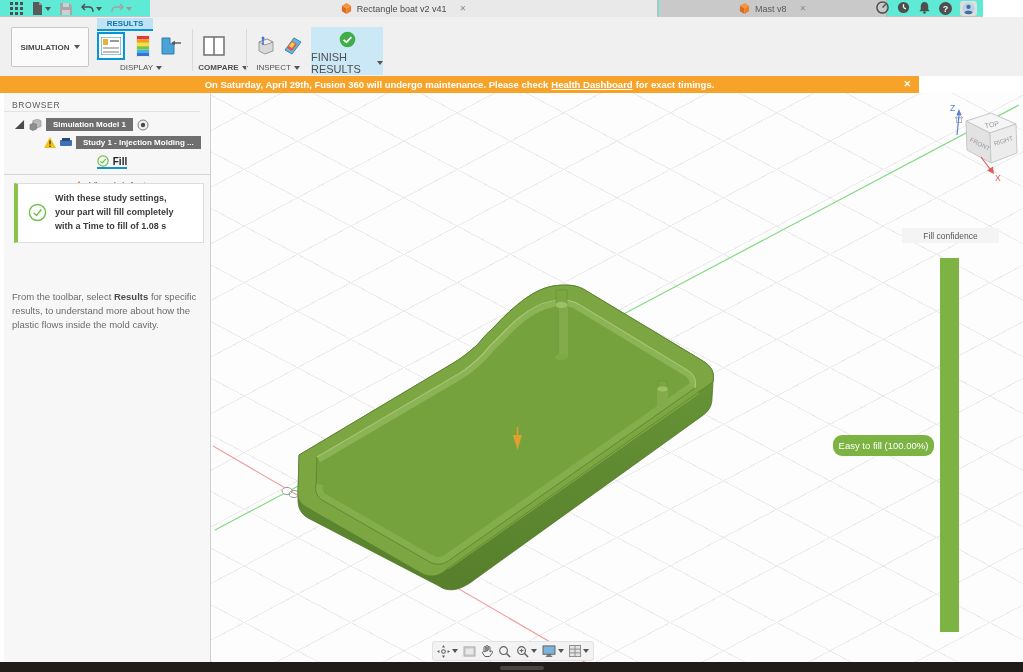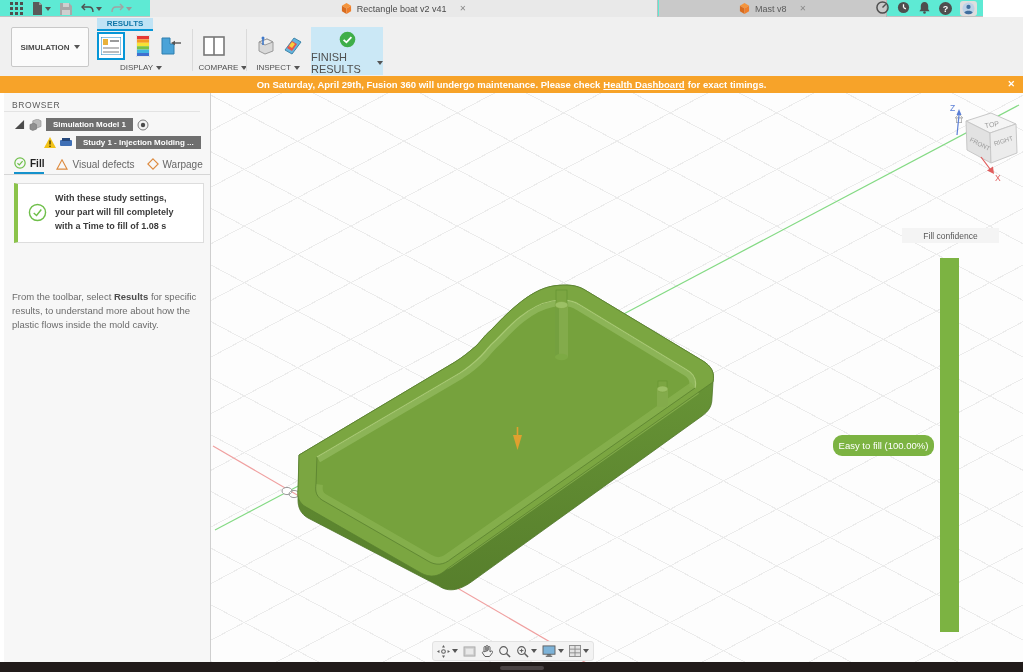--- a/index.html
+++ b/index.html
@@ -27,32 +27,32 @@
              display:flex; align-items:center; justify-content:center; border-bottom:2px solid #0696d7; }
   .tool-ico { top:15px; width:28px; height:28px; background:#f0f0f0; border:1px solid transparent; display:flex; align-items:center; justify-content:center; }
   .tool-ico.sel { border:2px solid #0696d7; background:#fff; }
   .grp-label { top:46px; font-size:8px; color:#4f4f4f; display:flex; align-items:center; gap:3px; justify-content:center; }
   .vsep { top:12px; width:1px; height:42px; background:#dadada; }
   .finish-blk { left:311px; top:10px; width:72px; height:48px; background:#cbe8f6; display:flex; flex-direction:column; align-items:center; justify-content:flex-start; padding-top:4px; }
   .caret { display:inline-block; width:0; height:0; border-left:3px solid transparent; border-right:3px solid transparent; border-top:4px solid #555; }
   .caret.dim { border-top-color:#9a9a9a; }
 
   
-  .banner { left:0; top:76px; width:1023px; height:17px; background:#f7a329; color:#fff; font-size:9.5px; font-weight:bold;
+  .banner { left:0; top:76px; width:919px; height:17px; background:#f7a329; color:#fff; font-size:9.5px; font-weight:bold;
             display:flex; align-items:center; justify-content:center; }
   .banner a { color:#fff; text-decoration:underline; margin:0 3px; cursor:pointer; }
   .banner-close { position:absolute; right:8px; top:0; height:17px; line-height:17px; font-size:9px; color:#fff; cursor:pointer; }
 
   
   .panel { left:4px; top:93px; width:207px; height:569px; background:#f7f7f7; border-right:1px solid #cfcfcf; font-size:9px; color:#555; }
   .panel-hd { left:0; top:5px; width:196px; height:14px; font-size:8.5px; letter-spacing:.6px; color:#5a5a5a; display:flex; align-items:center; padding-left:8px; border-bottom:1px solid #e3e3e3; }
   .tree-row1 { left:10px; top:24px; height:15px; display:flex; align-items:center; gap:4px; }
   .tree-row2 { left:40px; top:42px; height:15px; display:flex; align-items:center; gap:4px; }
   .chip { background:#6f6f6f; color:#fff; font-size:8px; font-weight:bold; padding:2px 7px; white-space:nowrap; }
-  .rtabs { left:0px; top:62px; width:206px; height:20px; border-bottom:1px solid #d6d6d6; display:flex; align-items:flex-end; gap:12px; padding-left:10px; }
+  .rtabs { left:0px; top:62px; width:206px; height:20px; border-bottom:1px solid #d6d6d6; display:flex; align-items:center; gap:12px; padding-left:10px;flex-direction:column; }
   .rtab { display:flex; align-items:center; gap:4px; font-size:10px; color:#666; height:20px; }
   .rtab.active { color:#222; font-weight:bold; border-bottom:2px solid #1592cc; }
   .callout { left:10px; top:90px; width:190px; min-height:56px; background:#fff; border:1px solid #ddd; border-left:4px solid #8bc34a;
              display:flex; align-items:center; gap:8px; padding:8px 6px 8px 10px; }
   .callout-txt { font-size:9px; font-weight:bold; color:#3a3a3a; line-height:1.55; width:132px; }
   .para { left:8px; width:192px; font-size:9.5px; color:#6b6b6b; line-height:1.45; }
   .para b { color:#4c4c4c; }
 
   
   .viewport { left:211px; top:93px; width:812px; height:569px; background-color:#fdfdfd;
@@ -219,21 +219,21 @@
     </div>
 
     <div class="vsep abs" style="left:192px;"></div>
 
     <div class="tool-ico abs" style="left:200px;">
       <svg width="22" height="20" viewBox="0 0 22 20">
           <rect x="1" y="1" width="20" height="18" fill="#fff" stroke="#777" stroke-width="1.6"></rect>
           <line x1="11" y1="1" x2="11" y2="19" stroke="#777" stroke-width="1.6"></line>
         </svg>
     </div>
-    <div class="grp-label abs" style="left:192px; width:62px;">
+    <div class="grp-label abs" style="left:192px; width:62px;font-weight:bold;">
       <span>COMPARE</span>
         <span class="caret"></span>
     </div>
 
     <div class="vsep abs" style="left:246px;"></div>
 
     <div class="tool-ico abs" style="left:251px;">
       <svg width="20" height="20" viewBox="0 0 20 20">
           <polygon points="4,6 12,3 18,6 18,15 10,18 4,15" fill="#d9d9d9" stroke="#9a9a9a"></polygon>
           <polygon points="4,6 12,3 18,6 10,9" fill="#eee" stroke="#9a9a9a"></polygon>

